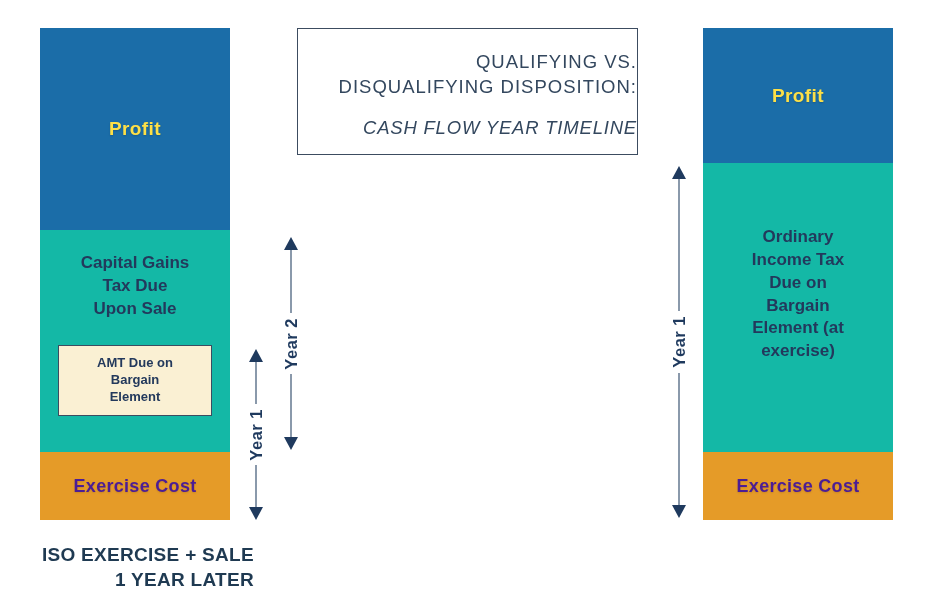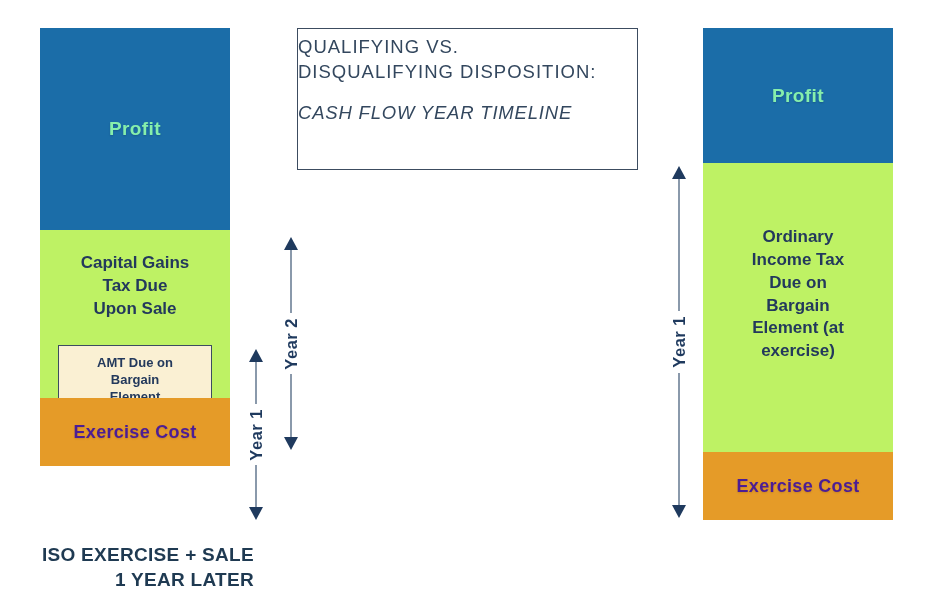--- a/index.html
+++ b/index.html
@@ -27,39 +27,39 @@
   .bar-right { left: 703px; }
 
   .seg {
     display: flex;
     align-items: center;
     justify-content: center;
     text-align: center;
   }
   .seg-blue {
     background: #1b6da8;
-    color: #86efac;
+    color: #fde047;
     font-weight: bold;
     font-size: 19px;
     letter-spacing: 0.4px;
     text-shadow: 0 1px 2px rgba(0,0,0,0.18);
   }
   .bar-left  .seg-blue { height: 202px; }
   .bar-right .seg-blue { height: 135px; }
 
   .seg-cream {
-    background: #bef264;
+    background: #14b8a6;
     color: #23395c;
     font-weight: bold;
     font-size: 17px;
     line-height: 1.35;
     flex-direction: column;
     justify-content: flex-start;
   }
-  .bar-left  .seg-cream { height: 168px; padding-top: 22px; }
+  .bar-left  .seg-cream { height: 222px; padding-top: 22px; }
   .bar-right .seg-cream { height: 289px; justify-content: center; padding-bottom: 26px; }
 
   .multiline { white-space: pre-line; }
 
   .amt-box {
     margin-top: 24px;
     width: 154px;
     padding: 9px 6px 10px 6px;
     background: #faf0d3;
     border: 1.5px solid #3c4c60;
@@ -90,27 +90,27 @@
     letter-spacing: 0.3px;
     white-space: pre-line;
   }
   .caption-left  { left: 14px;  width: 240px; }
   .caption-right { left: 699px; width: 200px; }
 
   
   .title-box {
     position: absolute;
     left: 297px; top: 28px;
-    width: 341px; height: 142px;
+    width: 341px; height: 127px;
     border: 1.5px solid #3c4c60;
     background: #ffffff;
     display: flex;
     flex-direction: column;
-    align-items: flex-start;
-    padding-top: 6px;
+    align-items: flex-end;
+    padding-top: 21px;
     color: #33475e;
   }
   .title-line {
     font-size: 18.5px;
     letter-spacing: 1px;
     line-height: 1.35;
     text-align: center;
   }
   .title-subtitle {
     margin-top: 17px;

